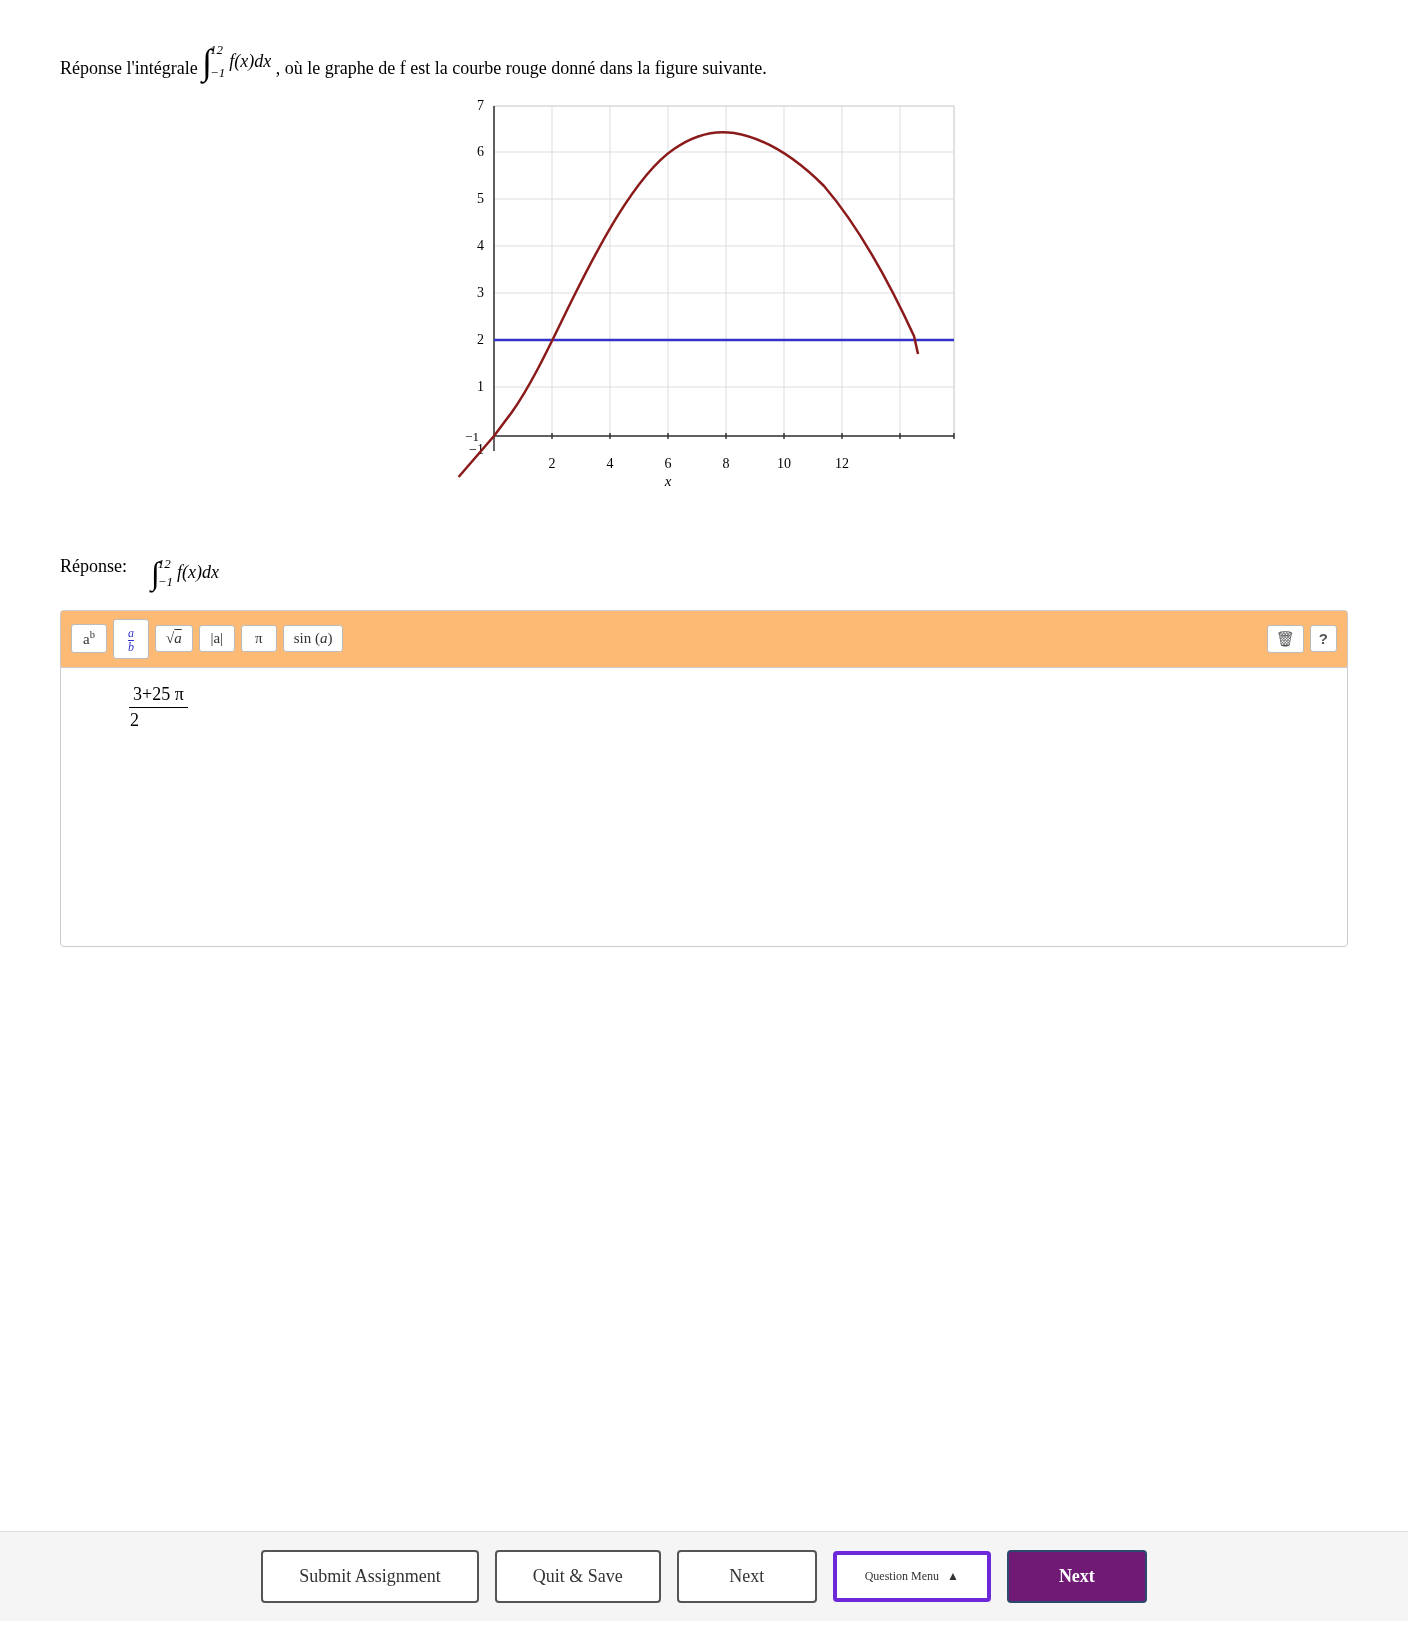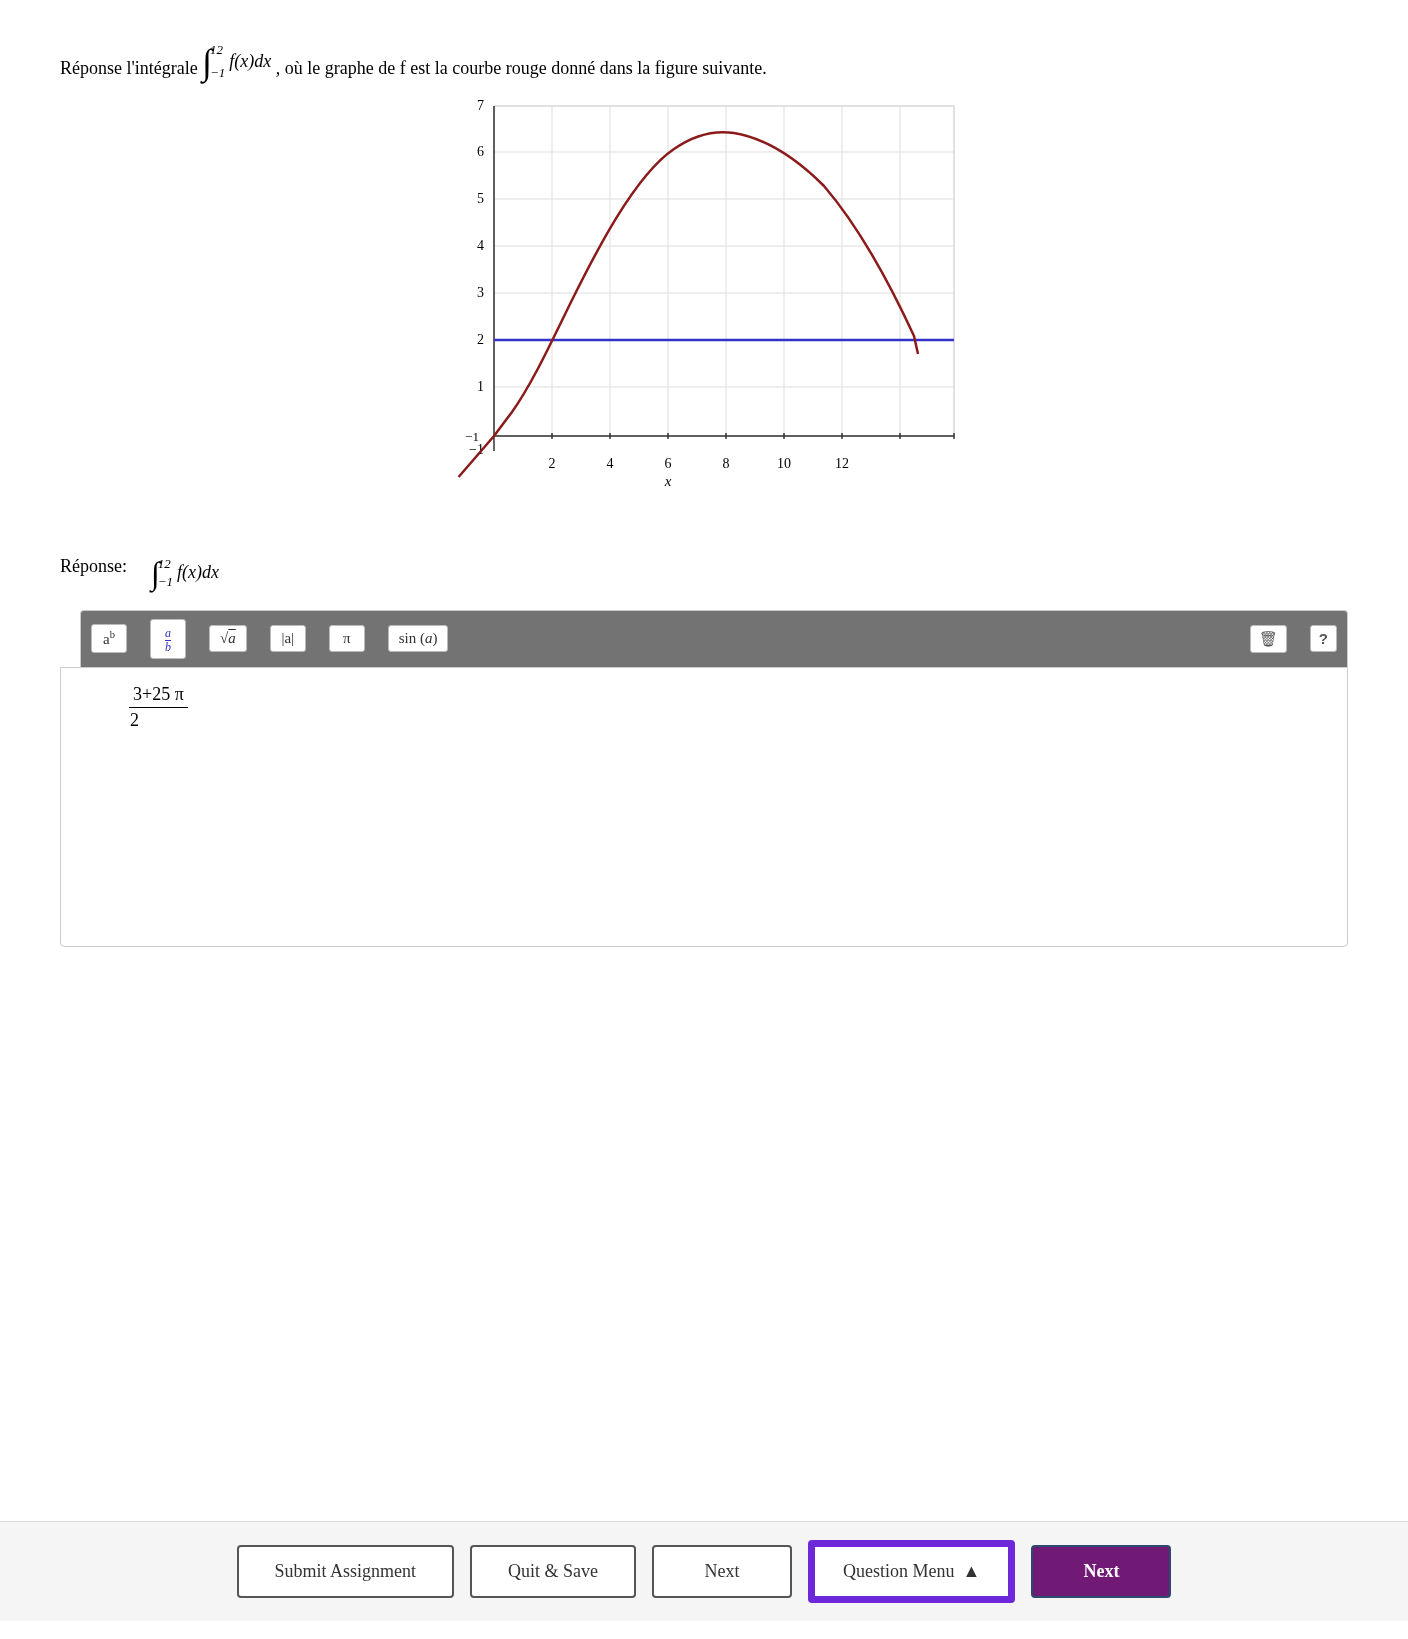--- a/index.html
+++ b/index.html
@@ -76,29 +76,28 @@
 
     .response-label {
       display: flex;
       align-items: flex-start;
       gap: 24px;
       font-size: 18px;
       margin-bottom: 20px;
     }
 
     .math-toolbar {
-      background: #737373;
+      background: #fdba74;
       border: 1px solid #ccc;
       border-bottom: none;
       padding: 8px 10px;
       display: flex;
       align-items: center;
-      gap: 23px;
+      gap: 6px;
       border-radius: 4px 4px 0 0;
-      margin-left: 20px;
     }
 
     .toolbar-btn {
       background: #fff;
       border: 1px solid #bbb;
       border-radius: 3px;
       padding: 4px 10px;
       font-size: 15px;
       cursor: pointer;
       font-family: Georgia, serif;
@@ -178,22 +177,22 @@
 
     .footer-btn-next {
       background: #701a75;
       color: #fff;
       border-color: #2c4a6e;
       font-weight: bold;
     }
 
     .question-menu-btn {
       padding: 14px 28px;
-      font-size: 18px;
-      border: 7px solid #6d28d9;
+      font-size: 12px;
+      border: 4px solid #6d28d9;
       border-radius: 4px;
       background: #fff;
       cursor: pointer;
       font-family: Georgia, serif;
       color: #333;
       display: flex;
       align-items: center;
       gap: 8px;
     }
 

